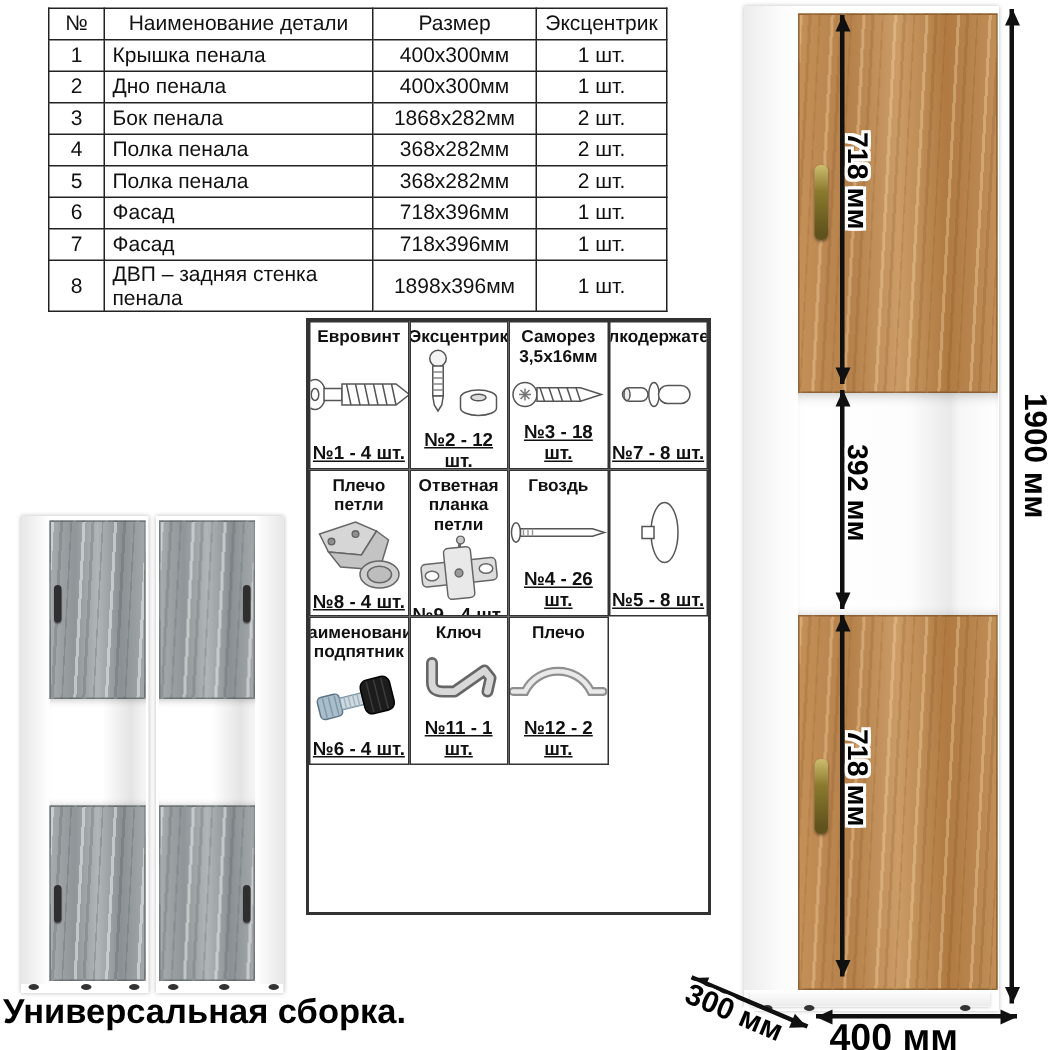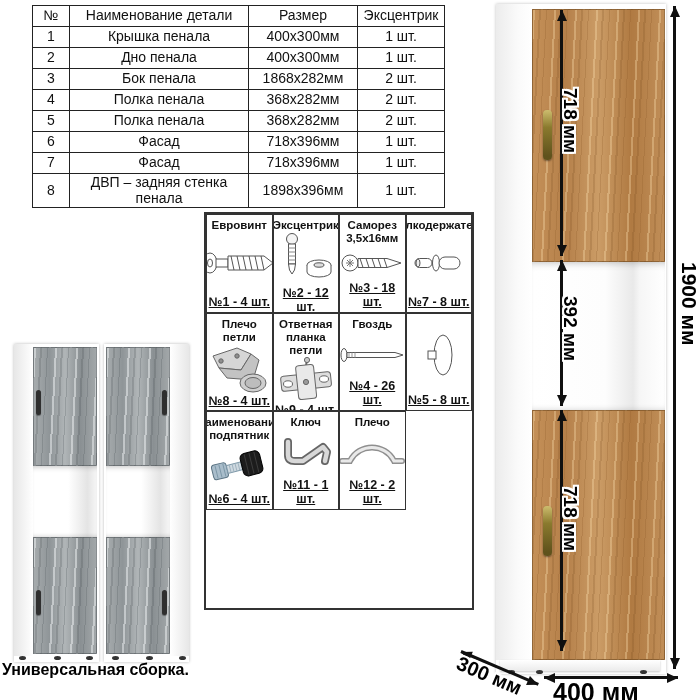--- a/index.html
+++ b/index.html
@@ -4,21 +4,21 @@
 <style>
   html,body{margin:0;padding:0;background:#fff;}
   body{width:700px;height:700px;font-family:"Liberation Sans",sans-serif;color:#111;}
   .stage{position:relative;width:700px;height:700px;background:#fff;overflow:hidden;}
 
   
   .parts-table{position:absolute;left:32px;top:5px;border-collapse:collapse;font-size:14px;line-height:1.12;color:#111;}
   .parts-table th,.parts-table td{border:1.6px solid #222;padding:1px 5px;height:18px;font-weight:normal;}
   .parts-table th{text-align:center;}
   .col-num{width:26px;text-align:center;}
-  .col-name{width:168px;text-align:center;}
+  .col-name{width:168px;text-align:left;}
   .col-size{width:98px;text-align:center;}
   .col-qty{width:76px;text-align:center;}
 
   
   .hw{position:absolute;left:204px;top:212px;width:266px;height:394px;display:grid;
       grid-template-columns:repeat(4,1fr);grid-template-rows:repeat(4,1fr);
       border:2px solid #333;background:#fff;}
   .hw-cell{border:1.5px solid #333;display:flex;flex-direction:column;align-items:center;
       justify-content:space-between;padding:4px 1px 3px;text-align:center;overflow:hidden;}
   .hw-title{font-weight:bold;font-size:11.5px;line-height:1.15;white-space:normal;}
@@ -88,21 +88,21 @@
   #lab-1900{left:677px;top:262px;font-size:21px;}
   #lab-400{left:553px;top:678px;font-size:25px;}
   #lab-300{left:462px;top:652px;font-size:20px;transform:rotate(23deg);transform-origin:0 0;}
   #arr-718-top{left:560px;top:10px;height:246px;}
   #arr-392{left:560px;top:260px;height:146px;}
   #arr-718-bot{left:560px;top:410px;height:241px;}
   #arr-1900{left:673px;top:6px;height:663px;}
   #arr-400{left:544px;top:676px;width:134px;}
   #arr-300{left:461px;top:650px;width:84px;transform:rotate(23deg);transform-origin:0 50%;}
 
-  .caption{position:absolute;left:2px;top:661px;font-size:16px;font-weight:bold;color:#000;}
+  .caption{position:absolute;left:2px;top:661px;font-size:23px;font-weight:bold;color:#000;}
   svg{display:block;}
 </style>
 </head>
 <body>
 
 <div class="stage">
 
   <table class="parts-table">
     <thead>
       <tr>

